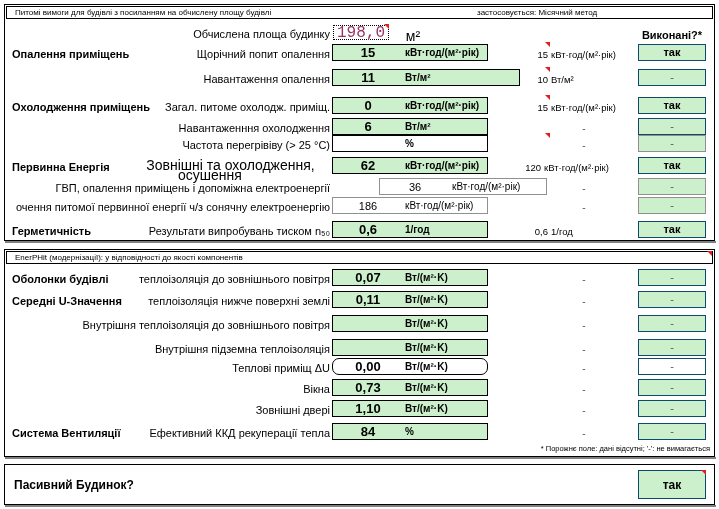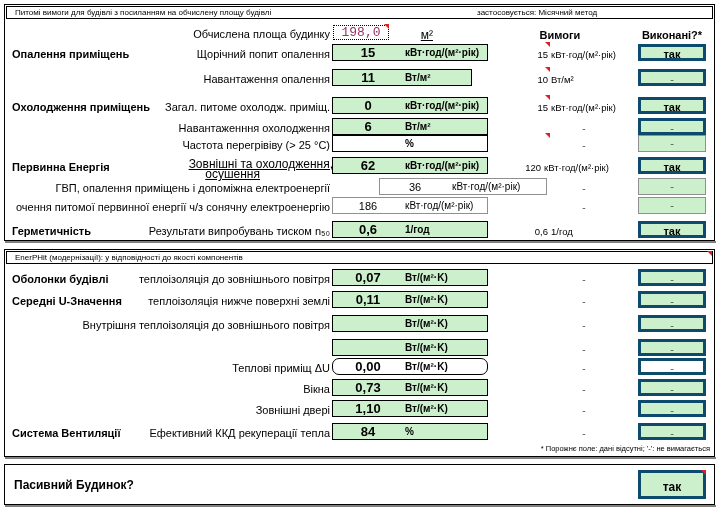--- a/index.html
+++ b/index.html
@@ -72,23 +72,22 @@
     white-space: nowrap;
   }
   
   .desc {
     position: absolute;
     font-size: 11px;
     text-align: right;
     white-space: nowrap;
   }
   .desc.small {
-    font-size: 12px;
-    text-align: right;
-    text-decoration: underline;
+    font-size: 14px;
+    text-align: center;
   }
 
   
   .cell {
     position: absolute;
     box-sizing: border-box;
     border: 1px solid #000000;
     background: #ccf0cc;
     height: 17px;
     overflow: hidden;
@@ -134,21 +133,21 @@
     height: 15px;
   }
   .areacell .num {
     position: absolute;
     left: 0; top: 0;
     width: 100%;
     height: 15px;
     line-height: 14px;
     text-align: center;
     font-family: "Liberation Mono", monospace;
-    font-size: 13px;
+    font-size: 16px;
     color: #993366;
   }
 
   
   .req {
     position: absolute;
     font-size: 9.5px;
     white-space: nowrap;
     color: #000000;
   }
@@ -165,21 +164,21 @@
     text-align: center;
     width: 120px;
     color: #555555;
     font-size: 10px;
   }
 
   
   .ok {
     position: absolute;
     box-sizing: border-box;
-    border: 3px solid #0c4a6e;
+    border: 1px solid #0c4a6e;
     background: #ccf0cc;
     height: 17px;
     line-height: 15px;
     text-align: center;
     font-size: 11px;
     font-weight: bold;
   }
   .ok.white { background: #ffffff; }
   .ok.thin { border: 1px solid #909090; font-weight: normal; color: #555555; }
   .ok.dash { font-weight: normal; color: #555555; font-size: 11px; }
@@ -216,21 +215,20 @@
 <div class="sheet">
 
   <div class="panel" style="left:4px; top:4px; width:711px; height:237px;"></div>
   <div class="panel-shadow" style="left:5px; top:241px; width:711px; height:2px;"></div>
 
   <div class="title-strip" style="left:6px; top:6px; width:707px; height:13px;">
     <span>Питомі вимоги для  будівлі з посиланням на обчислену площу будівлі</span>
     <span class="right-note">застосовується:  Місячний метод</span>
   </div>
 
-  <div class="colhdr" style="left:495px; top:29px; width:130px;">Вимоги</div>
   <div class="colhdr" style="left:633px; top:29px; width:78px;">Виконані?*</div>
 
   <div class="desc" style="left:140px; top:28px; width:190px;">Обчислена площа будинку</div>
   <div class="areacell" style="left:333px; top:25px; width:56px;">
     <span class="num">198,0</span>
   </div>
   <div class="cmt tr" style="left:384px; top:24px;"></div>
   <div class="desc small" style="left:393px; top:28px; width:40px;">м²</div>
 
   <div class="grp" style="left:12px; top:48px;">Опалення приміщень</div>
@@ -240,21 +238,21 @@
     <span class="num">15</span>
     <span class="unit">кВт·год/(м²·рік)</span>
   </div>
   <div class="req" style="left:524px; top:49px;">
     <span class="rv">15</span><span class="ru">кВт·год/(м²·рік)</span>
   </div>
   <div class="cmt tr" style="left:545px; top:42px;"></div>
   <div class="ok" style="left:638px; top:44px; width:68px;">так</div>
 
   <div class="desc" style="left:120px; top:73px; width:210px;">Навантаження опалення</div>
-  <div class="cell" style="left:332px; top:69px; width:140px;">
+  <div class="cell" style="left:332px; top:69px; width:188px;">
     <span class="num">11</span>
     <span class="unit">Вт/м²</span>
   </div>
   <div class="req" style="left:524px; top:74px;">
     <span class="rv">10</span><span class="ru">Вт/м²</span>
   </div>
   <div class="cmt tr" style="left:545px; top:67px;"></div>
   <div class="ok dash" style="left:638px; top:69px; width:68px;">-</div>
 
   <div class="grp" style="left:12px; top:101px;">Охолодження приміщень</div>
@@ -355,20 +353,21 @@
   <div class="ok dash" style="left:638px; top:291px; width:68px;">-</div>
 
   <div class="desc" style="left:60px; top:319px; width:270px;">Внутрішня теплоізоляція до зовнішнього повітря</div>
   <div class="cell" style="left:332px; top:315px; width:156px;">
     <span class="num"></span>
     <span class="unit">Вт/(м²·K)</span>
   </div>
   <div class="req dash" style="left:524px; top:320px;">-</div>
   <div class="ok dash" style="left:638px; top:315px; width:68px;">-</div>
 
+  <div class="desc" style="left:60px; top:343px; width:270px;">Внутрішня підземна теплоізоляція</div>
   <div class="cell" style="left:332px; top:339px; width:156px;">
     <span class="num"></span>
     <span class="unit">Вт/(м²·K)</span>
   </div>
   <div class="req dash" style="left:524px; top:344px;">-</div>
   <div class="ok dash" style="left:638px; top:339px; width:68px;">-</div>
 
   <div class="desc" style="left:110px; top:362px; width:220px;">Теплові приміщ ΔU</div>
   <div class="cell white" style="left:332px; top:358px; width:156px;border-radius:7px;">
     <span class="num">0,00</span>

